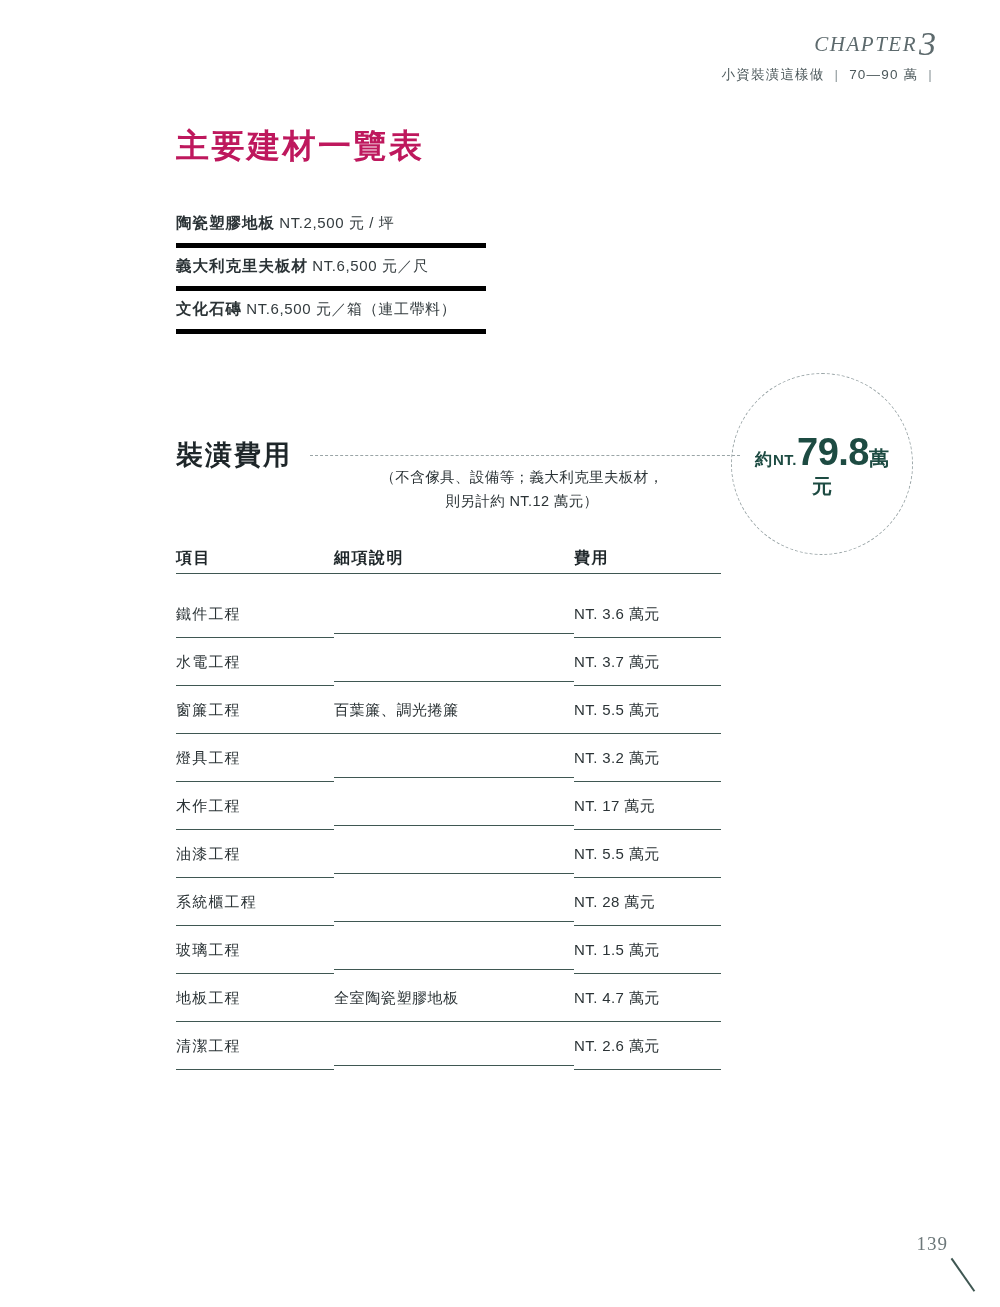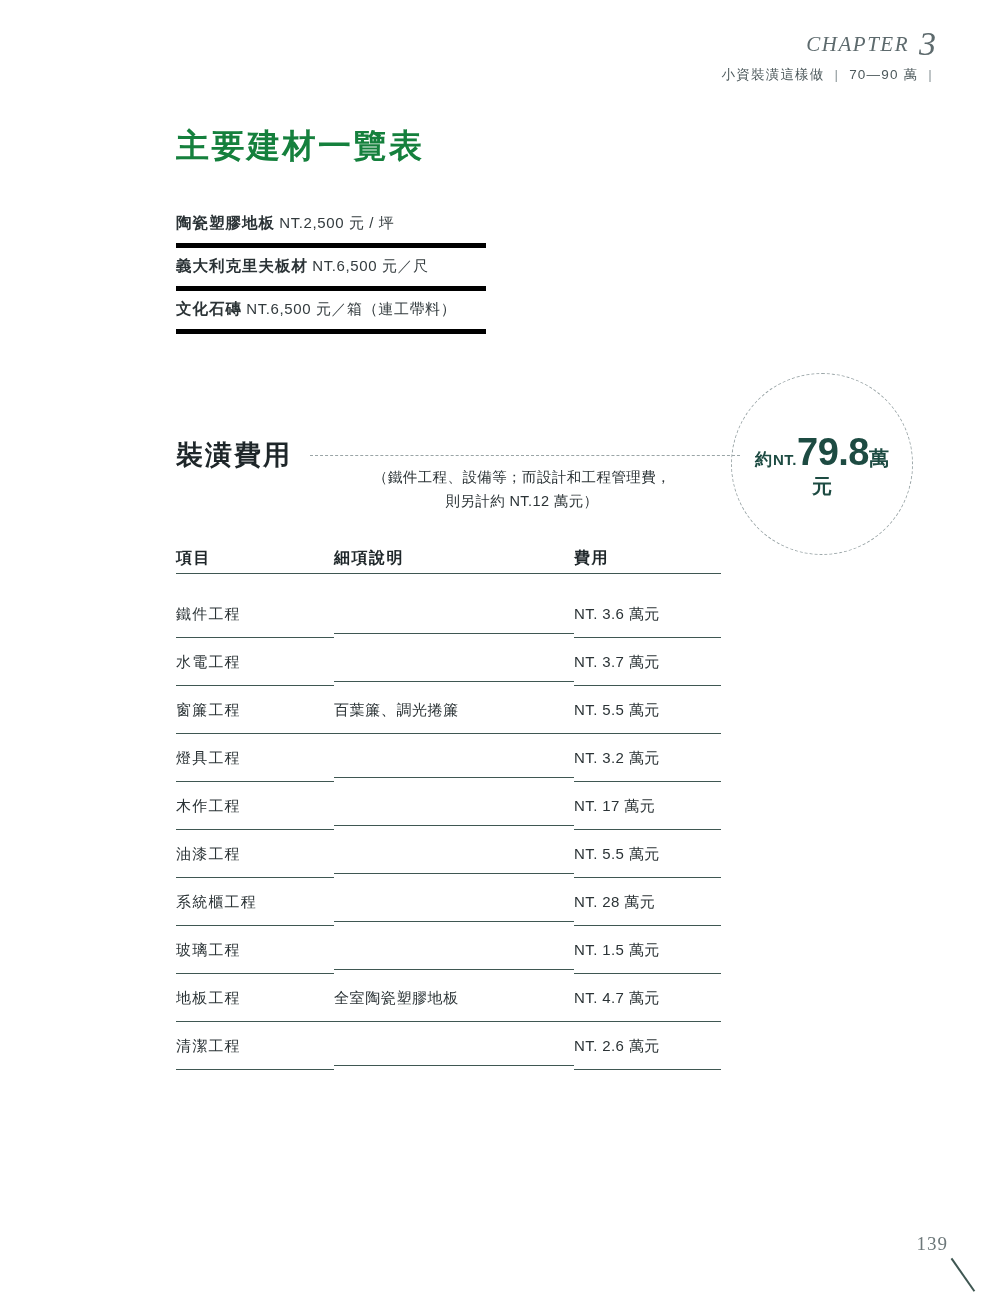--- a/index.html
+++ b/index.html
@@ -25,21 +25,21 @@
   }
   .chapter-mark {
     font-family: "Liberation Serif", serif;
     color: #5d6a6d;
     letter-spacing: 2px;
     font-size: 22px;
     line-height: 1;
     display: flex;
     align-items: flex-end;
     justify-content: flex-end;
-    gap: 10px;
+    gap: 2px;
     font-style: italic;
   }
   .chapter-word {
     font-size: 21px;
     letter-spacing: 1.5px;
     position: relative;
     top: -4px;
   }
   .chapter-num {
     font-size: 34px;
@@ -59,21 +59,21 @@
   }
 
   
   .section-title {
     position: absolute;
     left: 176px;
     top: 124px;
     font-size: 33px;
     font-weight: bold;
     letter-spacing: 2.5px;
-    color: #15803d;
+    color: #be185d;
   }
 
   
   .materials {
     position: absolute;
     left: 176px;
     top: 205px;
     width: 310px;
   }
   .material-row {
@@ -256,21 +256,21 @@
   </div>
   <div class="material-row">
     <span class="m-name">文化石磚</span>
     <span class="m-price">NT.6,500 元／箱（連工帶料）</span>
   </div>
 </div>
 
 <div class="fee-heading">裝潢費用</div>
 <div class="dash-line"></div>
 <div class="fee-note">
-  <div>（鐵件工程、設備等；而設計和工程管理費，</div>
+  <div>（不含傢具、設備等；義大利克里夫板材，</div>
   <div>則另計約 NT.12 萬元）</div>
 </div>
 
 <div class="total-circle">
   <div class="total-inner">
     <span class="t-approx">約</span><span class="t-nt">NT.</span><span class="t-num">79.8</span><span class="t-wan">萬</span>
     <span class="t-yuan">元</span>
   </div>
 </div>
 

